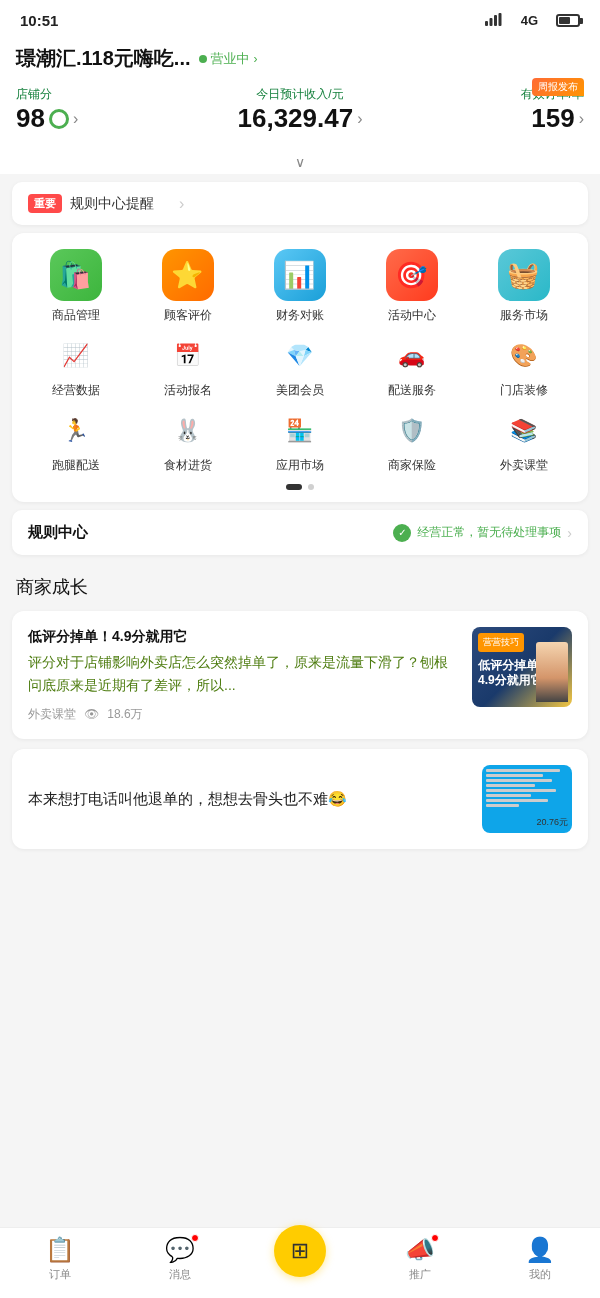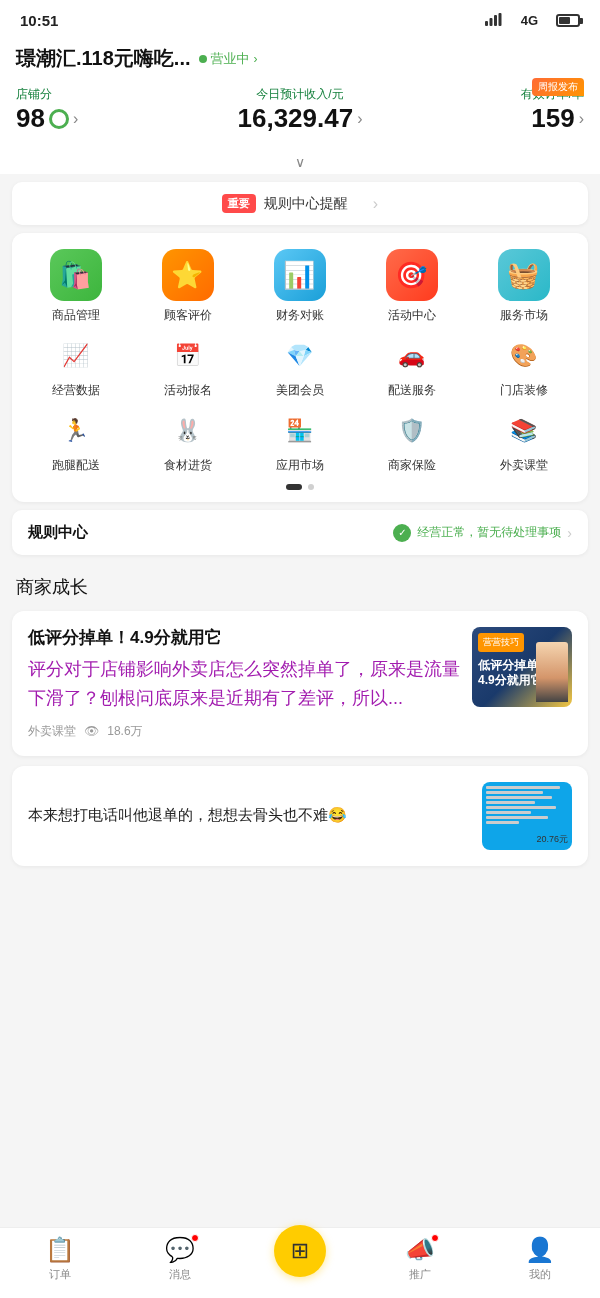--- a/index.html
+++ b/index.html
@@ -159,21 +159,21 @@
     }
 
     
     .notice-bar {
       background: #fff;
       margin: 8px 12px;
       border-radius: 10px;
       padding: 12px 16px;
       display: flex;
       align-items: center;
-      justify-content: center;
+      justify-content: flex-start;
       box-shadow: 0 1px 4px rgba(0,0,0,0.06);
       gap: 25px;
     }
     .notice-left {
       display: flex;
       align-items: center;
       gap: 8px;
     }
     .notice-tag {
       background: #ff4a4a;
@@ -317,29 +317,29 @@
       border-radius: 12px;
       padding: 16px;
       box-shadow: 0 1px 4px rgba(0,0,0,0.06);
       display: flex;
       gap: 12px;
     }
     .article-content {
       flex: 1;
     }
     .article-title {
-      font-size: 17px;
+      font-size: 14px;
       font-weight: 700;
       color: #111;
       margin-bottom: 6px;
       line-height: 1.3;
     }
     .article-desc {
-      font-size: 18px;
-      color: #a21caf;
+      font-size: 14px;
+      color: #4d7c0f;
       line-height: 1.6;
       margin-bottom: 10px;
     }
     .article-meta {
       display: flex;
       align-items: center;
       gap: 8px;
       font-size: 12px;
       color: #999;
     }

